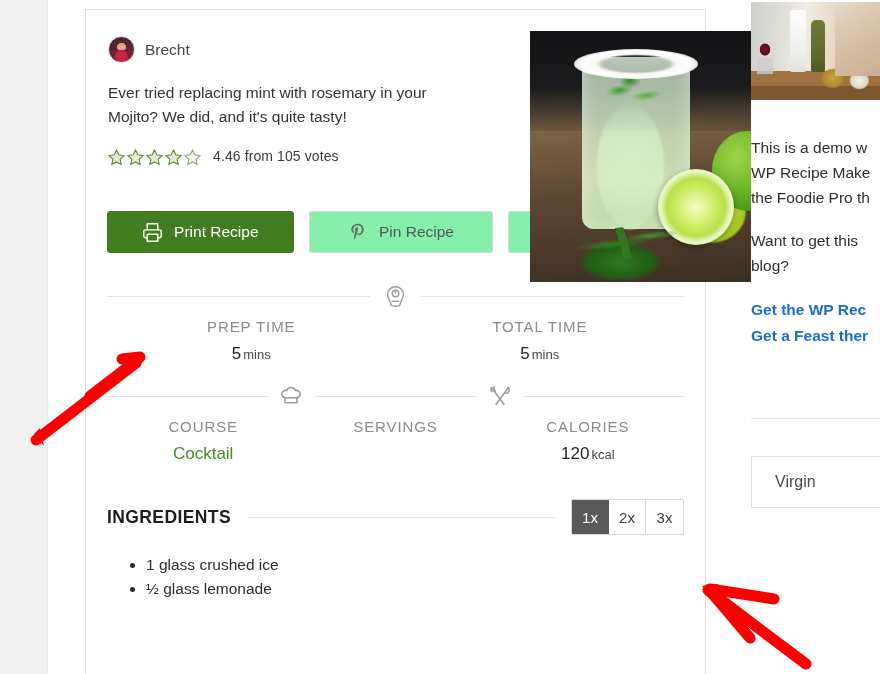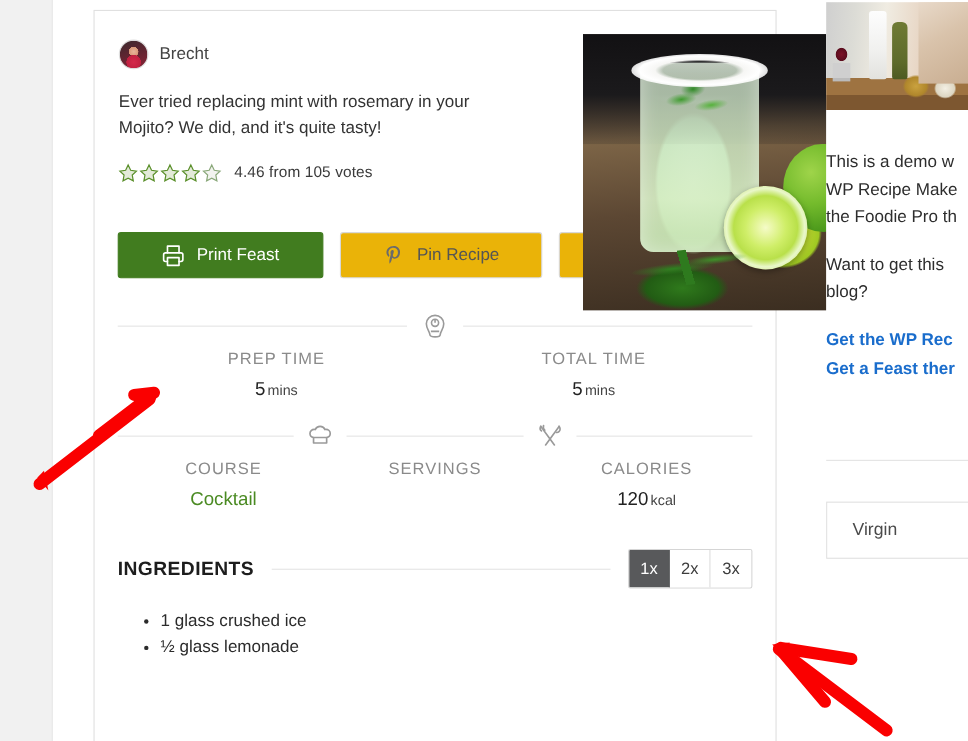--- a/index.html
+++ b/index.html
@@ -118,21 +118,21 @@
   .btn-row { display: flex; gap: 15px; margin: 44px 0 0 10px; }
   .btn {
     display: flex; align-items: center; justify-content: center; gap: 11px;
     height: 42px; border-radius: 3px;
     font-size: 15.5px; cursor: pointer; user-select: none;
   }
   .btn-print {
     width: 191px; background: #417c1f; color: #ffffff; border: 1px solid #417c1f;
   }
   .btn-outline {
-    background: #eab308; color: #555; border: 1px solid #d8d8d8;
+    background: #86efac; color: #555; border: 1px solid #d8d8d8;
   }
   .btn-pin { width: 189px; }
   .btn-collect { width: 190px; }
   .btn-icon { display: flex; align-items: center; }
 
   
   .icon-divider { display: flex; align-items: center; margin: 31px 10px 0 10px; }
   .icon-divider .line { flex: 1; height: 1px; background: #e4e4e4; }
   .icon-divider .mid { margin: 0 13px; display: flex; align-items: center; }
 
@@ -254,21 +254,21 @@
 
       <div class="btn-row">
         <div class="btn btn-print">
           <span class="btn-icon">
             <svg width="21" height="21" viewBox="0 0 24 24" fill="none" stroke="#ffffff" stroke-width="1.7" stroke-linecap="round" stroke-linejoin="round">
                 <polyline points="6 9 6 2 18 2 18 9"></polyline>
                 <path d="M6 18H4a2 2 0 0 1-2-2v-5a2 2 0 0 1 2-2h16a2 2 0 0 1 2 2v5a2 2 0 0 1-2 2h-2"></path>
                 <rect x="6" y="14" width="12" height="8"></rect>
               </svg>
           </span>
-          <span>Print Feast</span>
+          <span>Print Recipe</span>
         </div>
 
         <div class="btn btn-outline btn-pin">
           <span class="btn-icon">
             <svg width="20" height="20" viewBox="0 0 24 24" fill="#6b6b6b">
                 <path d="M12.02 2C6.76 2 4 5.48 4 9.1c0 1.69.92 3.79 2.4 4.46.22.1.35.06.4-.16.04-.17.24-.95.33-1.32a.35.35 0 0 0-.08-.34c-.49-.59-.88-1.67-.88-2.68 0-2.59 1.99-5.1 5.37-5.1 2.92 0 4.97 1.96 4.97 4.77 0 3.17-1.62 5.37-3.72 5.37-1.16 0-2.03-.95-1.75-2.12.33-1.4.98-2.9.98-3.9 0-.9-.49-1.65-1.5-1.65-1.19 0-2.14 1.21-2.14 2.83 0 1.03.35 1.73.35 1.73l-1.4 5.86c-.41 1.73-.06 3.86-.03 4.07.02.13.18.16.26.06.11-.14 1.5-1.84 1.98-3.54.13-.48.77-2.97.77-2.97.38.71 1.48 1.34 2.65 1.34 3.49 0 5.86-3.14 5.86-7.34C18.82 4.96 15.97 2 12.02 2z"></path>
               </svg>
           </span>
           <span>Pin Recipe</span>
         </div>

